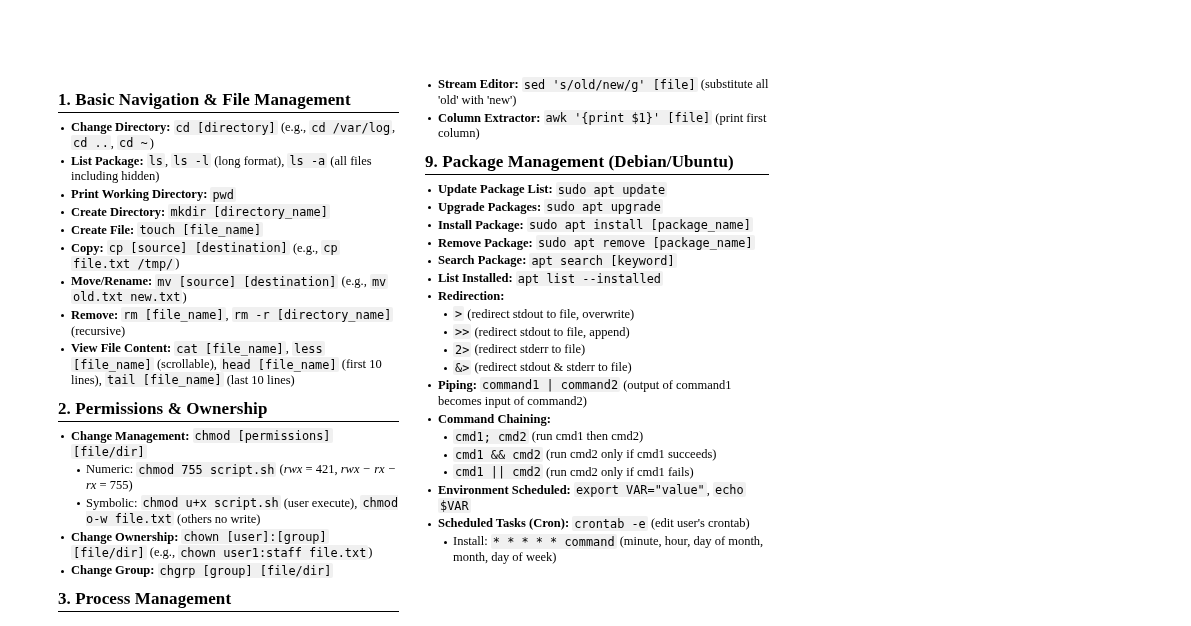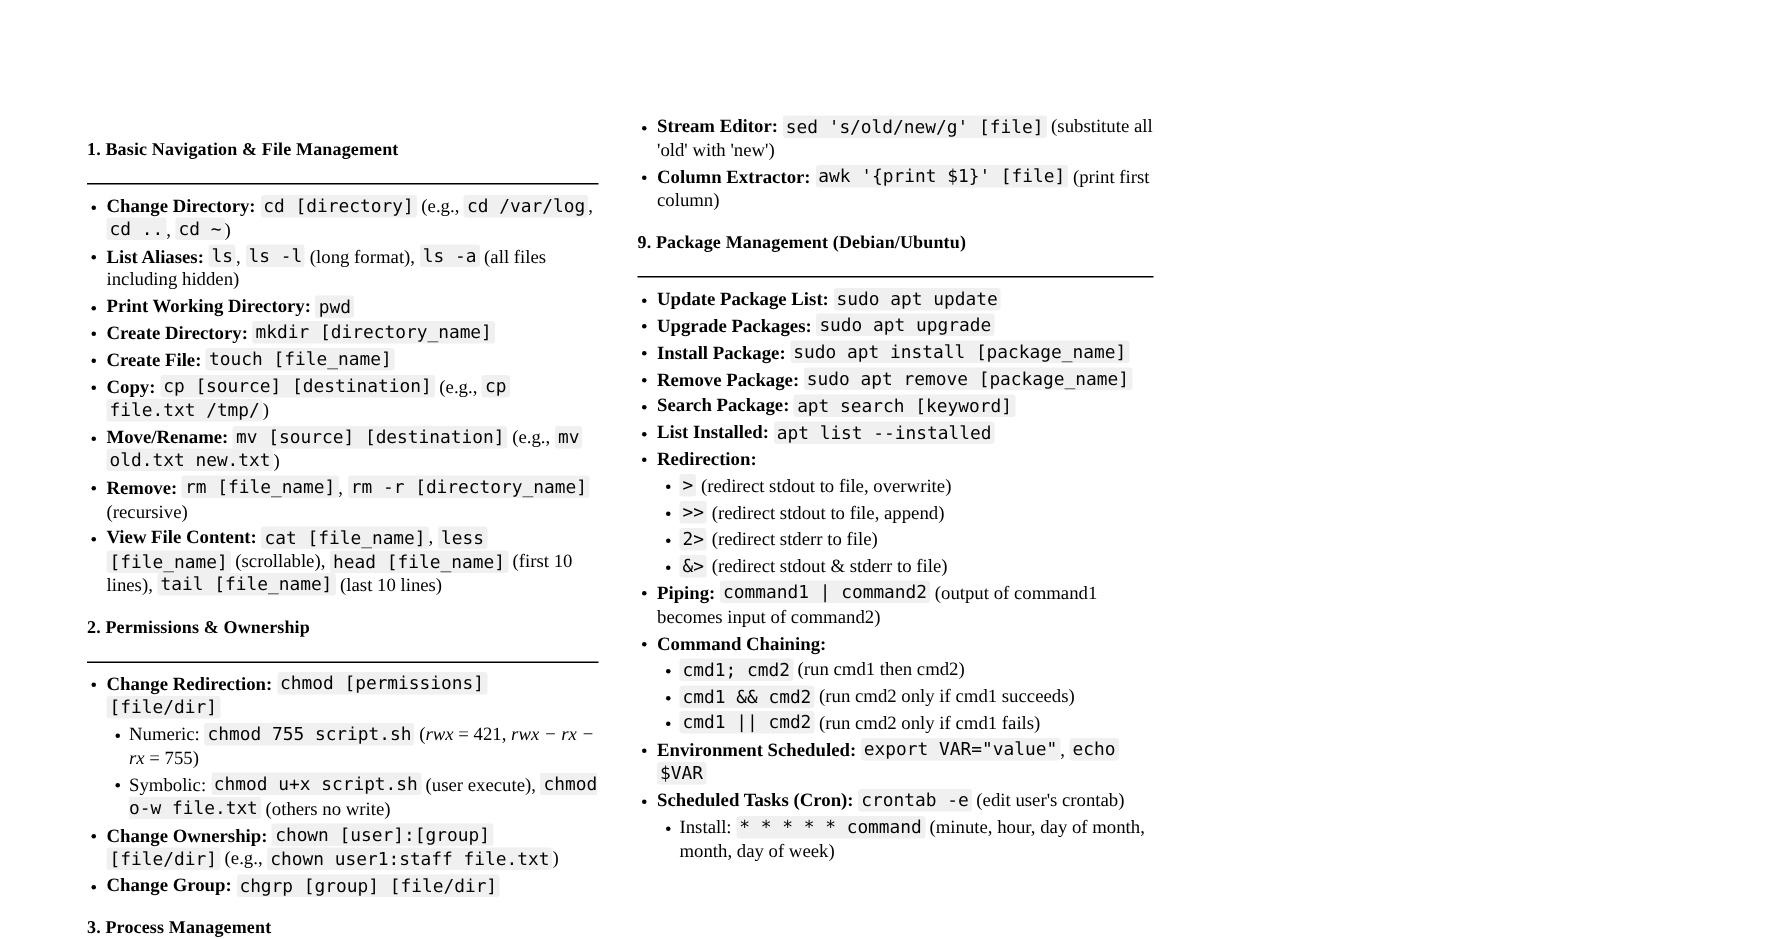--- a/index.html
+++ b/index.html
@@ -5,22 +5,22 @@
   html,body{margin:0;padding:0;}
   body{
     width:1191px;height:626px;background:#ffffff;overflow:hidden;
     font-family:"Liberation Serif",serif;color:#000000;position:relative;
   }
   .page{position:absolute;inset:0;}
   .col{position:absolute;font-size:12.5px;line-height:15.8px;}
   #col-left{left:58px;top:90px;width:341px;}
   #col-right{left:425px;top:77px;width:344px;}
   .section-heading{
-    font-size:12px;font-weight:bold;line-height:19px;
-    padding-bottom:13px;border-bottom:1.6px solid var(--rule-color,#000);
+    font-size:17px;font-weight:bold;line-height:19px;
+    padding-bottom:3px;border-bottom:1.6px solid var(--rule-color,#000);
     margin:10px 0 7px 0;letter-spacing:0.1px;
   }
   .col .section-heading:first-child{margin-top:0;}
   .item{position:relative;margin-bottom:2px;}
   .item.l1{padding-left:13px;}
   .item.l2{padding-left:28px;}
   .bullet{position:absolute;top:6.5px;width:3px;height:3px;border-radius:50%;background:#000;}
   .item.l1 .bullet{left:3px;}
   .item.l2 .bullet{left:19px;}
   .run-bold{font-weight:bold;}
@@ -30,30 +30,30 @@
   }
   .run-math{font-style:italic;}
 </style>
 </head>
 <body style="--code-bg: #f0f0f0; --rule-color: #000000; background: rgb(255, 255, 255); color: rgb(0, 0, 0);">
 
 <div class="page">
   <div class="col" id="col-left">
       <div class="section-heading">1. Basic Navigation &amp; File Management</div>
       <div class="item l1"><span class="bullet"></span><span class="run-bold">Change Directory: </span><span class="run-code">cd [directory]</span><span class="run-text"> (e.g., </span><span class="run-code">cd /var/log</span><span class="run-text">, </span><span class="run-code">cd ..</span><span class="run-text">, </span><span class="run-code">cd ~</span><span class="run-text">)</span></div>
-      <div class="item l1"><span class="bullet"></span><span class="run-bold">List Aliases: </span><span class="run-code">ls</span><span class="run-text">, </span><span class="run-code">ls -l</span><span class="run-text"> (long format), </span><span class="run-code">ls -a</span><span class="run-text"> (all files including hidden)</span></div>
+      <div class="item l1"><span class="bullet"></span><span class="run-bold">List Package: </span><span class="run-code">ls</span><span class="run-text">, </span><span class="run-code">ls -l</span><span class="run-text"> (long format), </span><span class="run-code">ls -a</span><span class="run-text"> (all files including hidden)</span></div>
       <div class="item l1"><span class="bullet"></span><span class="run-bold">Print Working Directory: </span><span class="run-code">pwd</span></div>
       <div class="item l1"><span class="bullet"></span><span class="run-bold">Create Directory: </span><span class="run-code">mkdir [directory_name]</span></div>
       <div class="item l1"><span class="bullet"></span><span class="run-bold">Create File: </span><span class="run-code">touch [file_name]</span></div>
       <div class="item l1"><span class="bullet"></span><span class="run-bold">Copy: </span><span class="run-code">cp [source] [destination]</span><span class="run-text"> (e.g., </span><span class="run-code">cp</span><span class="run-text"> </span><span class="run-code">file.txt /tmp/</span><span class="run-text">)</span></div>
       <div class="item l1"><span class="bullet"></span><span class="run-bold">Move/Rename: </span><span class="run-code">mv [source] [destination]</span><span class="run-text"> (e.g., </span><span class="run-code">mv</span><span class="run-text"> </span><span class="run-code">old.txt new.txt</span><span class="run-text">)</span></div>
       <div class="item l1"><span class="bullet"></span><span class="run-bold">Remove: </span><span class="run-code">rm [file_name]</span><span class="run-text">, </span><span class="run-code">rm -r [directory_name]</span><span class="run-text"> (recursive)</span></div>
       <div class="item l1"><span class="bullet"></span><span class="run-bold">View File Content: </span><span class="run-code">cat [file_name]</span><span class="run-text">, </span><span class="run-code">less</span><span class="run-text"> </span><span class="run-code">[file_name]</span><span class="run-text"> (scrollable), </span><span class="run-code">head [file_name]</span><span class="run-text"> (first 10 lines), </span><span class="run-code">tail [file_name]</span><span class="run-text"> (last 10 lines)</span></div>
       <div class="section-heading">2. Permissions &amp; Ownership</div>
-      <div class="item l1"><span class="bullet"></span><span class="run-bold">Change Redirection: </span><span class="run-code">chmod [permissions]</span><span class="run-text"> </span><span class="run-code">[file/dir]</span></div>
+      <div class="item l1"><span class="bullet"></span><span class="run-bold">Change Management: </span><span class="run-code">chmod [permissions]</span><span class="run-text"> </span><span class="run-code">[file/dir]</span></div>
       <div class="item l2"><span class="bullet"></span><span class="run-text">Numeric: </span><span class="run-code">chmod 755 script.sh</span><span class="run-text"> (</span><span class="run-math">rwx</span><span class="run-text"> = 421, </span><span class="run-math">rwx − rx − rx</span><span class="run-text"> = 755)</span></div>
       <div class="item l2"><span class="bullet"></span><span class="run-text">Symbolic: </span><span class="run-code">chmod u+x script.sh</span><span class="run-text"> (user execute), </span><span class="run-code">chmod o-w file.txt</span><span class="run-text"> (others no write)</span></div>
       <div class="item l1"><span class="bullet"></span><span class="run-bold">Change Ownership: </span><span class="run-code">chown [user]:[group]</span><span class="run-text"> </span><span class="run-code">[file/dir]</span><span class="run-text"> (e.g., </span><span class="run-code">chown user1:staff file.txt</span><span class="run-text">)</span></div>
       <div class="item l1"><span class="bullet"></span><span class="run-bold">Change Group: </span><span class="run-code">chgrp [group] [file/dir]</span></div>
       <div class="section-heading">3. Process Management</div>
     </div>
   <div class="col" id="col-right">
       <div class="item l1"><span class="bullet"></span><span class="run-bold">Stream Editor: </span><span class="run-code">sed 's/old/new/g' [file]</span><span class="run-text"> (substitute all 'old' with 'new')</span></div>
       <div class="item l1"><span class="bullet"></span><span class="run-bold">Column Extractor: </span><span class="run-code">awk '{print $1}' [file]</span><span class="run-text"> (print first column)</span></div>
       <div class="section-heading">9. Package Management (Debian/Ubuntu)</div>

